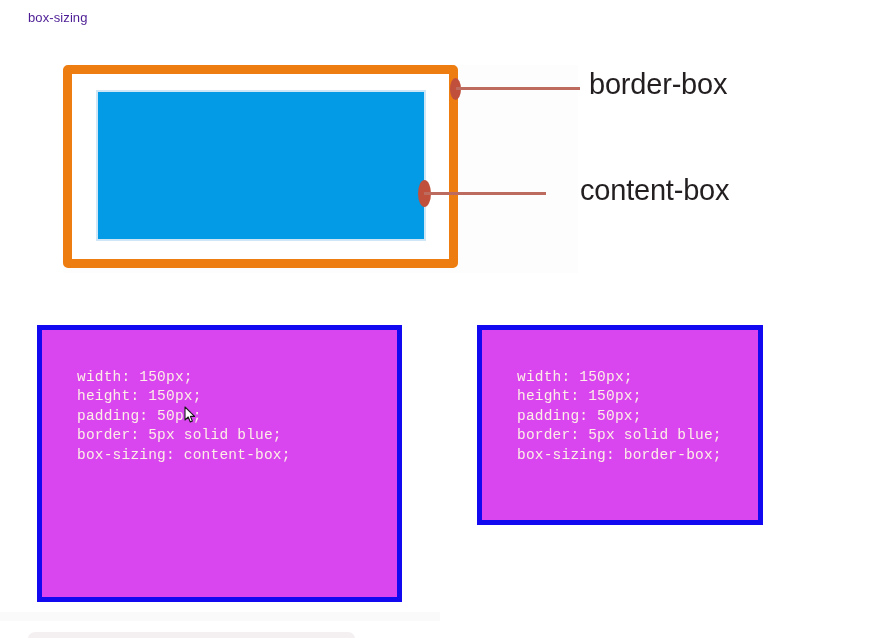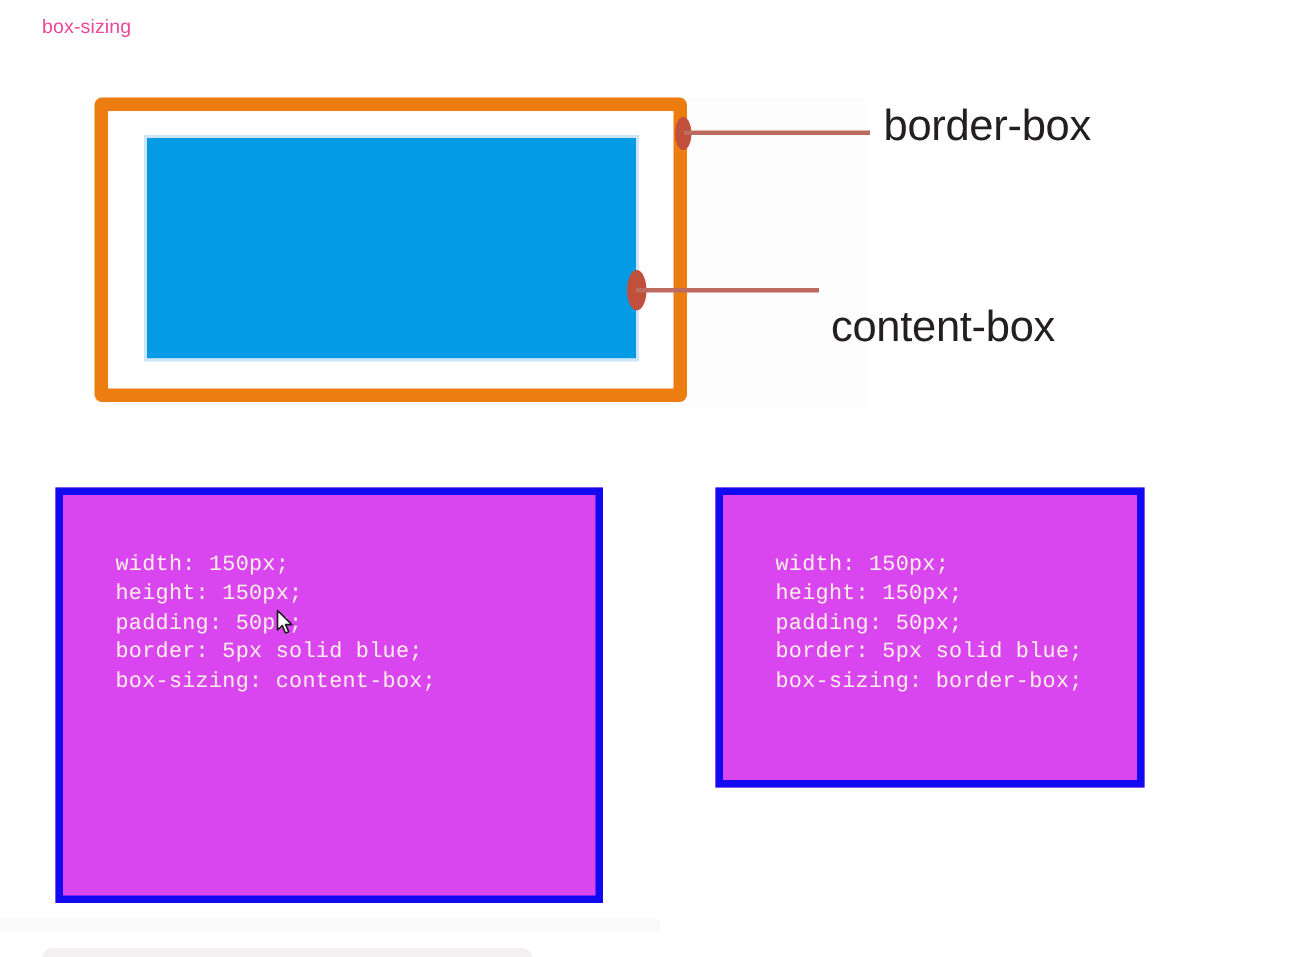--- a/index.html
+++ b/index.html
@@ -15,21 +15,21 @@
     font-family: "Liberation Sans", sans-serif;
     -webkit-font-smoothing: antialiased;
   }
 
   
   .page-title {
     position: absolute;
     left: 28px;
     top: 10px;
     font-size: 13px;
-    color: #ec4899;
+    color: #4c1d95;
     font-family: "Liberation Sans", sans-serif;
     letter-spacing: 0.1px;
     white-space: nowrap;
   }
 
   
   .diagram {
     position: absolute;
     left: 0;
     top: 0;
@@ -84,21 +84,21 @@
 
   .diagram-label {
     position: absolute;
     font-family: "Liberation Sans", sans-serif;
     font-size: 29px;
     color: #231f20;
     white-space: nowrap;
     letter-spacing: -0.2px;
   }
   .diagram-label.border-box-label  { left: 589px; top: 68px; }
-  .diagram-label.content-box-label { left: 554px; top: 174px; margin-top: 28px; }
+  .diagram-label.content-box-label { left: 580px; top: 174px; }
 
   
   .demo-box {
     position: absolute;
     box-sizing: border-box;
     border: 5px solid #1209F0;
     background: #d946ef;
   }
   .demo-box.content-box-demo {
     left: 37px;

